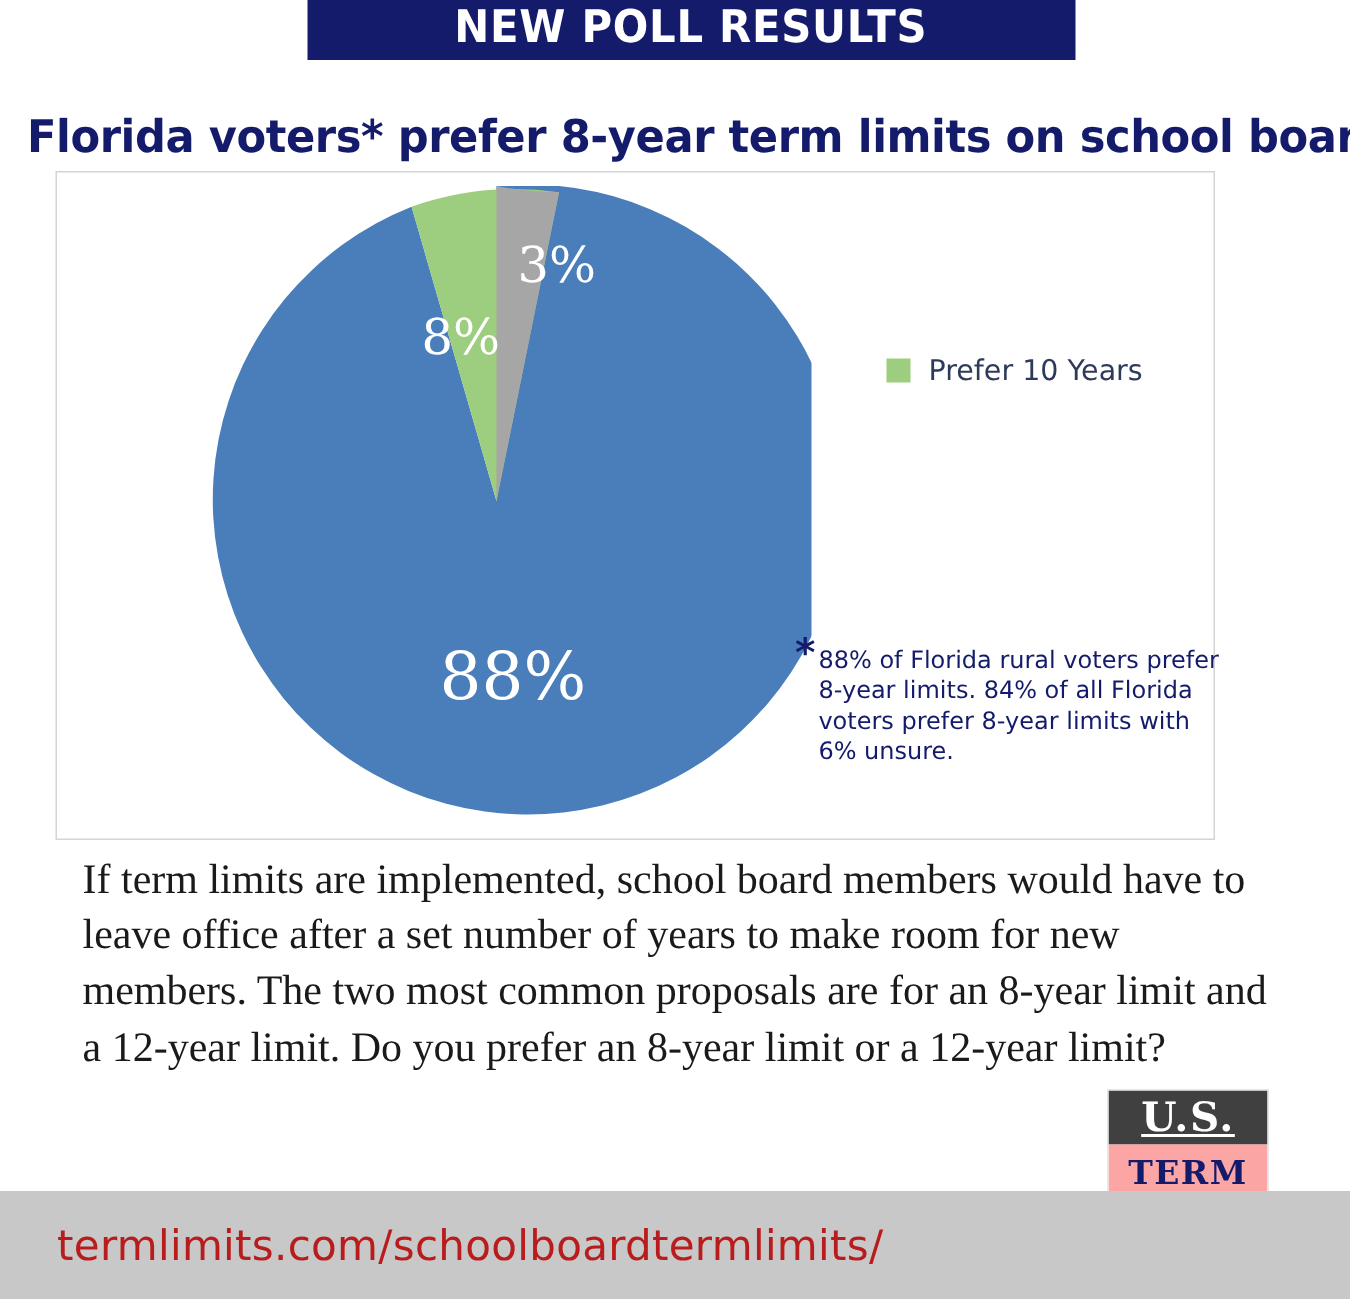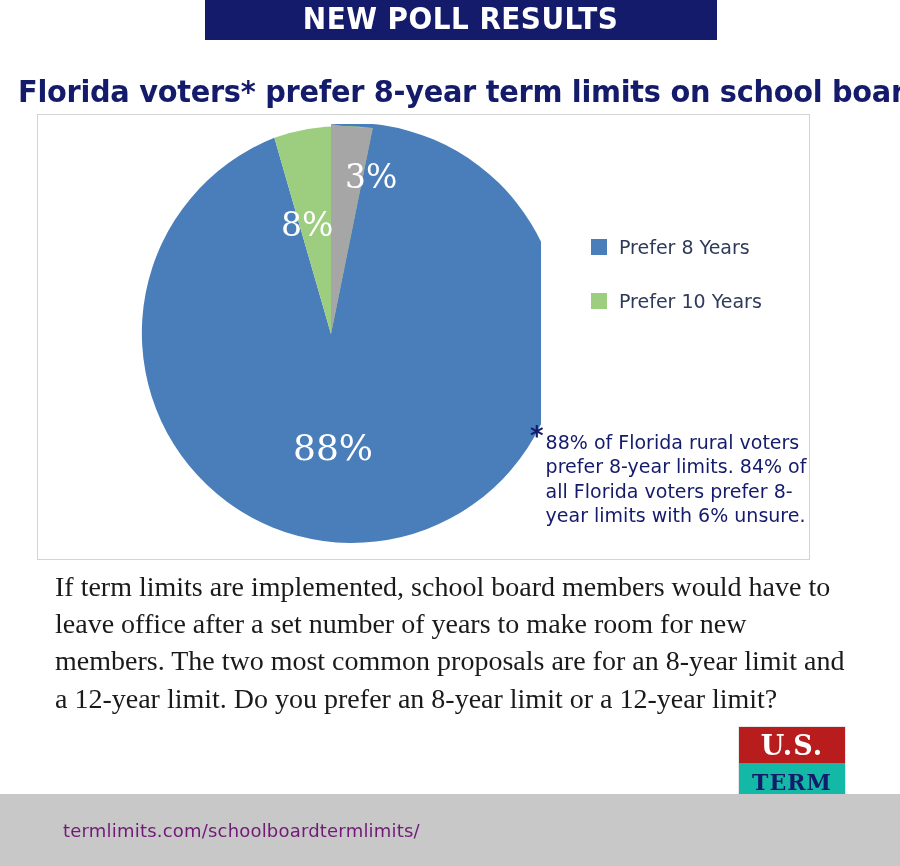--- a/index.html
+++ b/index.html
@@ -83,21 +83,21 @@
   .pie-svg { display: block; }
 
   .slice-label {
     position: absolute;
     color: #ffffff;
     font-family: "DejaVu Serif", serif;
     font-size: 34px;
     line-height: 1;
     white-space: nowrap;
   }
-  .lbl-88 { left: 172px; top: 306px; font-size: 36px; }
+  .lbl-88 { left: 172px; top: 306px; font-size: 44px; }
   .lbl-8  { left: 160px; top: 84px;  font-size: 33px; }
   .lbl-3  { left: 224px; top: 36px;  font-size: 33px; }
 
   
   .legend {
     position: absolute;
     left: 553px;
     top: 121px;
     width: 220px;
   }
@@ -133,21 +133,21 @@
     font-family: "DejaVu Sans", sans-serif;
     font-size: 26px;
     font-weight: bold;
     line-height: 1;
     margin-right: 2px;
     margin-top: 2px;
   }
   .footnote-text {
     color: #141b6b;
     font-family: "DejaVu Sans", sans-serif;
-    font-size: 19px;
+    font-size: 16px;
     line-height: 1.28;
     margin-top: 9px;
   }
 
   
   .body-text {
     position: absolute;
     left: 55px;
     top: 568px;
     width: 790px;
@@ -173,27 +173,28 @@
     width: 100%;
     display: flex;
     align-items: center;
     justify-content: center;
     font-family: "DejaVu Serif", serif;
     font-weight: bold;
     letter-spacing: 1px;
   }
   .logo-us {
     height: 36px;
-    background: #b91c1c;
+    background: #404040;
     color: #ffffff;
     font-size: 27px;
+    text-decoration: underline;
   }
   .logo-term {
     height: 38px;
-    background: #14b8a6;
+    background: #fca5a5;
     color: #141b6b;
     font-size: 22px;
   }
   .logo-limits {
     height: 36px;
     background: #cf2030;
     color: #ffffff;
     font-size: 22px;
   }
 
@@ -202,24 +203,24 @@
     position: absolute;
     left: 0;
     top: 794px;
     width: 900px;
     height: 72px;
     background: #c8c8c8;
     display: flex;
     align-items: center;
   }
   .footer-url {
-    margin-left: 63px;
-    color: #701a75;
-    font-family: "DejaVu Sans", sans-serif;
-    font-size: 18px;
+    margin-left: 38px;
+    color: #b91c1c;
+    font-family: "DejaVu Sans", sans-serif;
+    font-size: 28px;
     letter-spacing: 0.2px;
     white-space: nowrap;
   }
 </style>
 </head>
 <body>
 
 <div id="page">
 
   <div class="banner">
@@ -239,24 +240,20 @@
 
         <path d="M 210 210 L 251.69 4.12 A 210 210 0 0 1 210 0 Z" fill="#a6a6a6"></path>
       </svg>
       <div class="slice-label lbl-88">88%</div>
       <div class="slice-label lbl-8">8%</div>
       <div class="slice-label lbl-3">3%</div>
     </div>
 
     <div class="legend">
       <div class="legend-item">
-        <span class="legend-swatch" style="background:#4a7ebb"></span>
-        <span class="legend-label">Prefer 8 Years</span>
-      </div>
-      <div class="legend-item">
         <span class="legend-swatch" style="background:#9dcd7f"></span>
         <span class="legend-label">Prefer 10 Years</span>
       </div>
     </div>
 
     <div class="footnote">
       <span class="footnote-star">*</span>
       <span class="footnote-text">88% of Florida rural voters prefer 8-year limits. 84% of all Florida voters prefer 8-year limits with 6% unsure.</span>
     </div>
 

